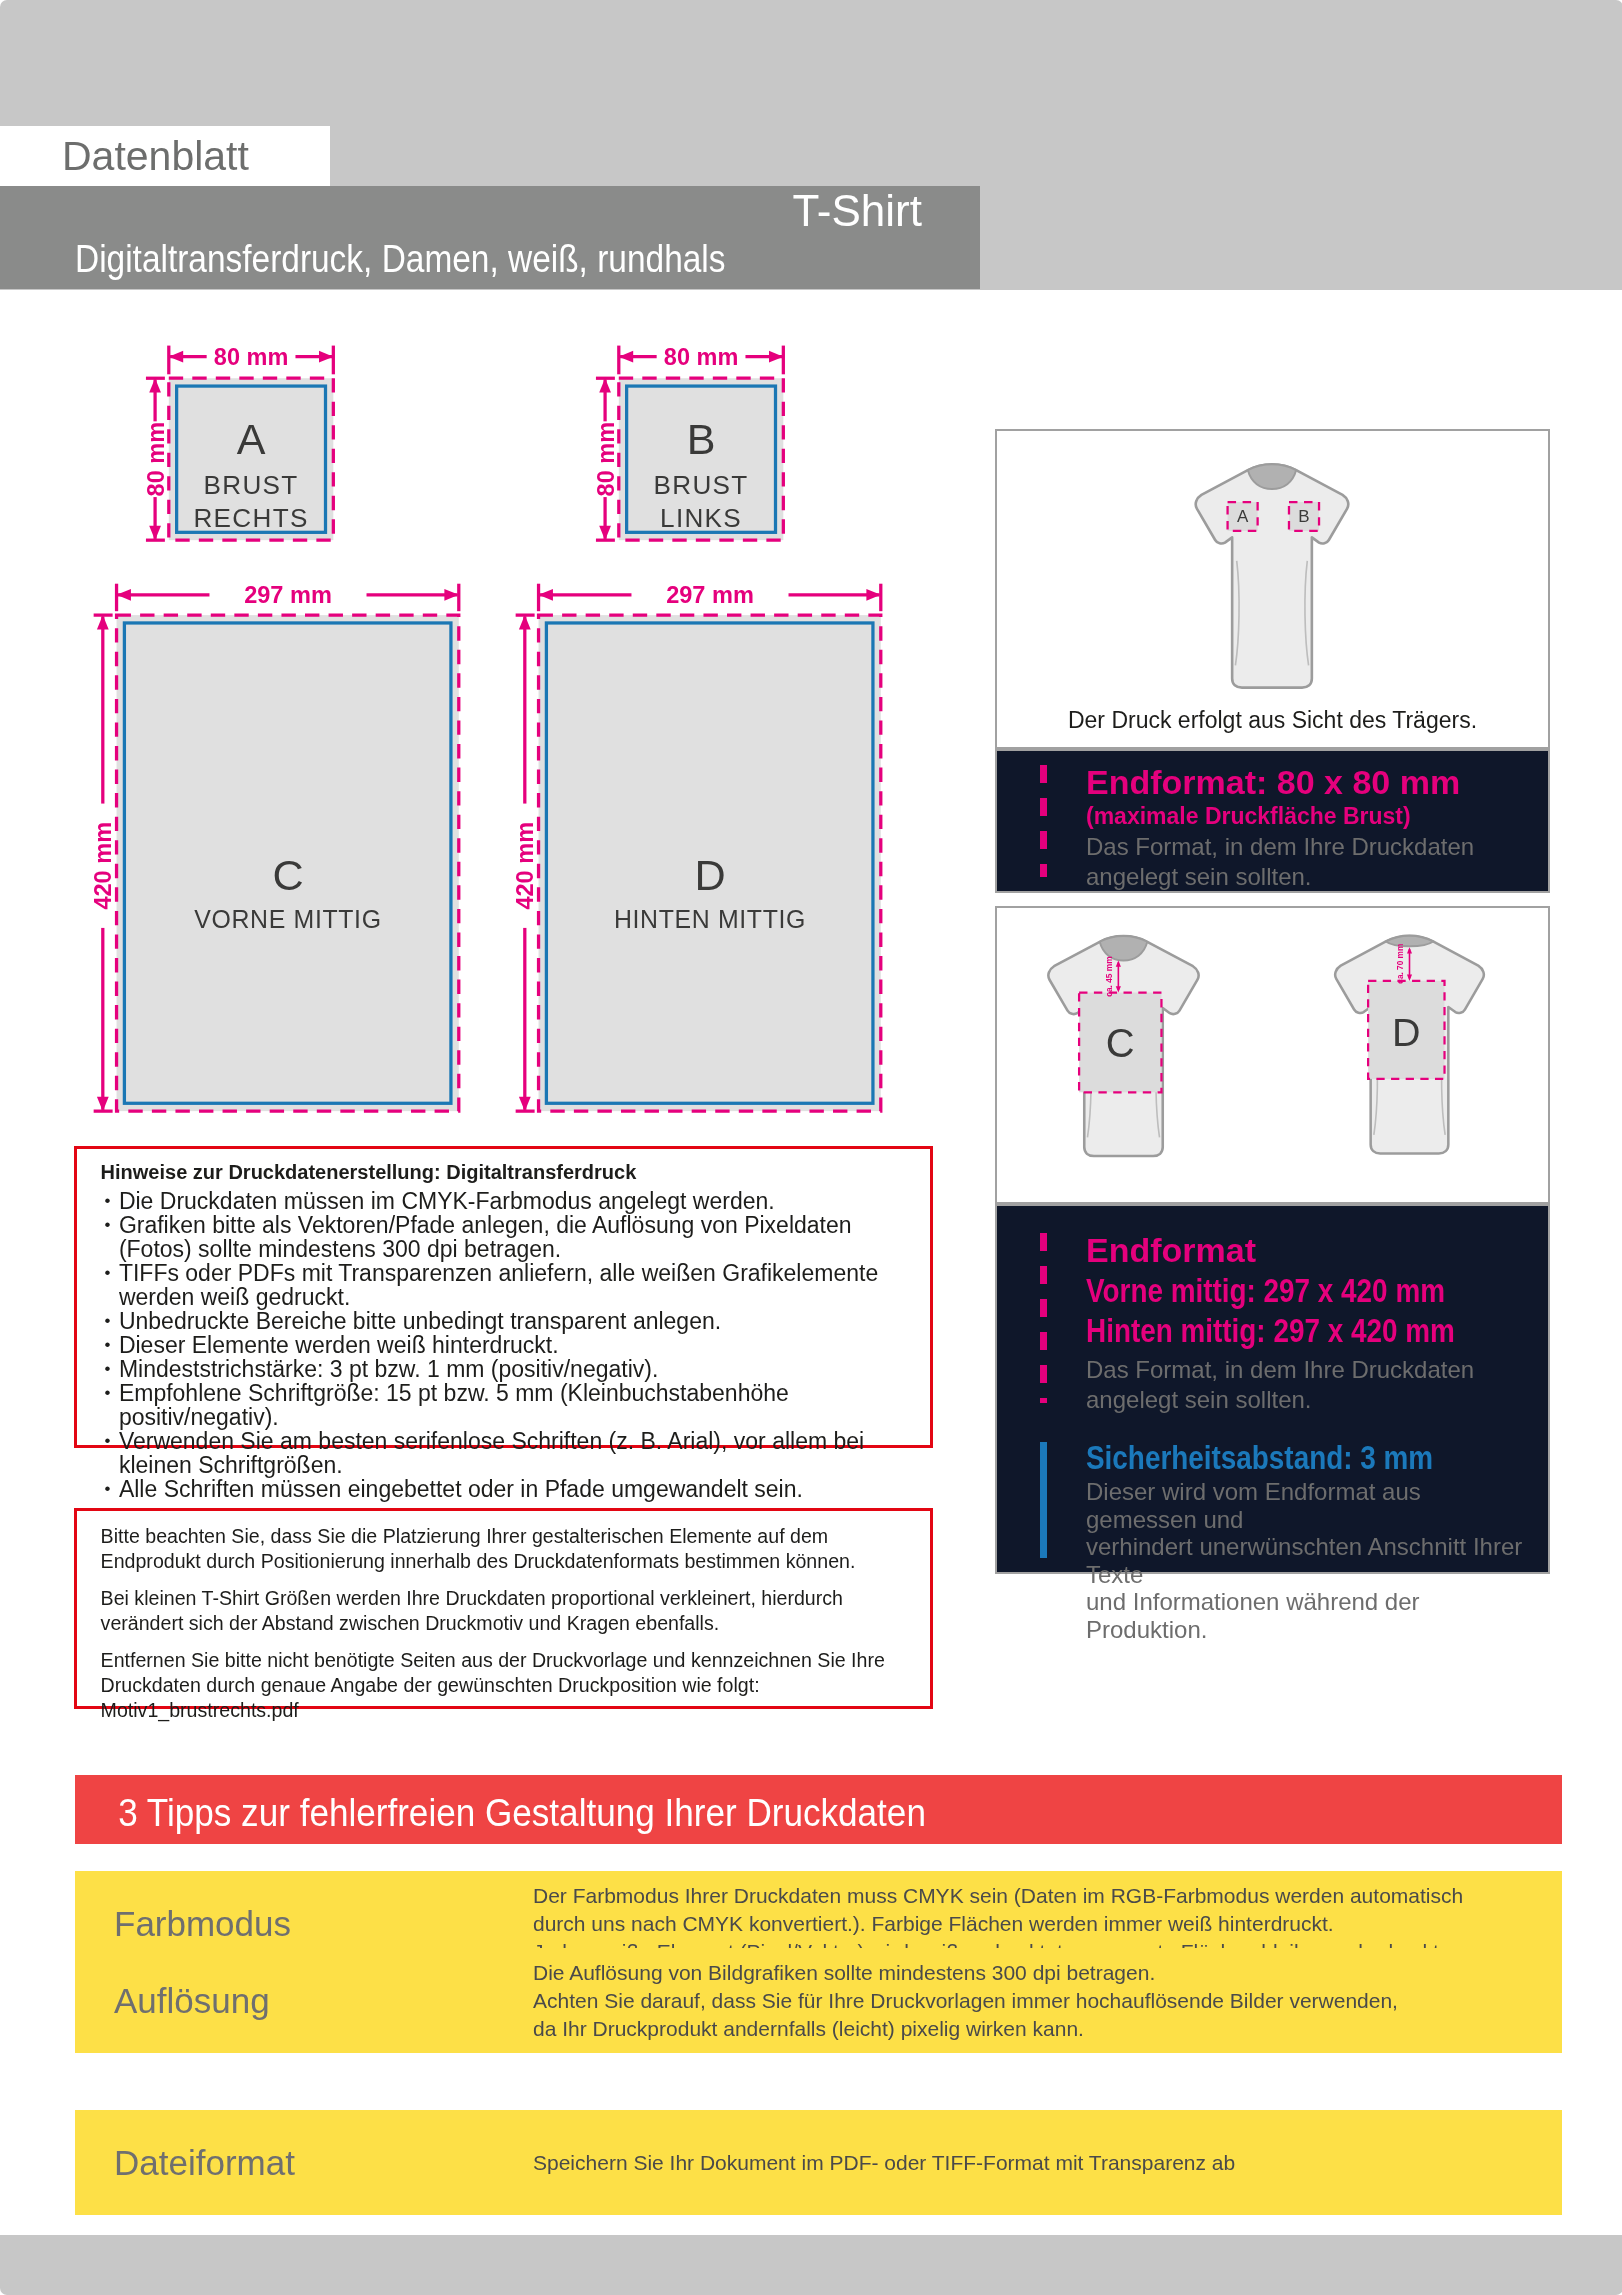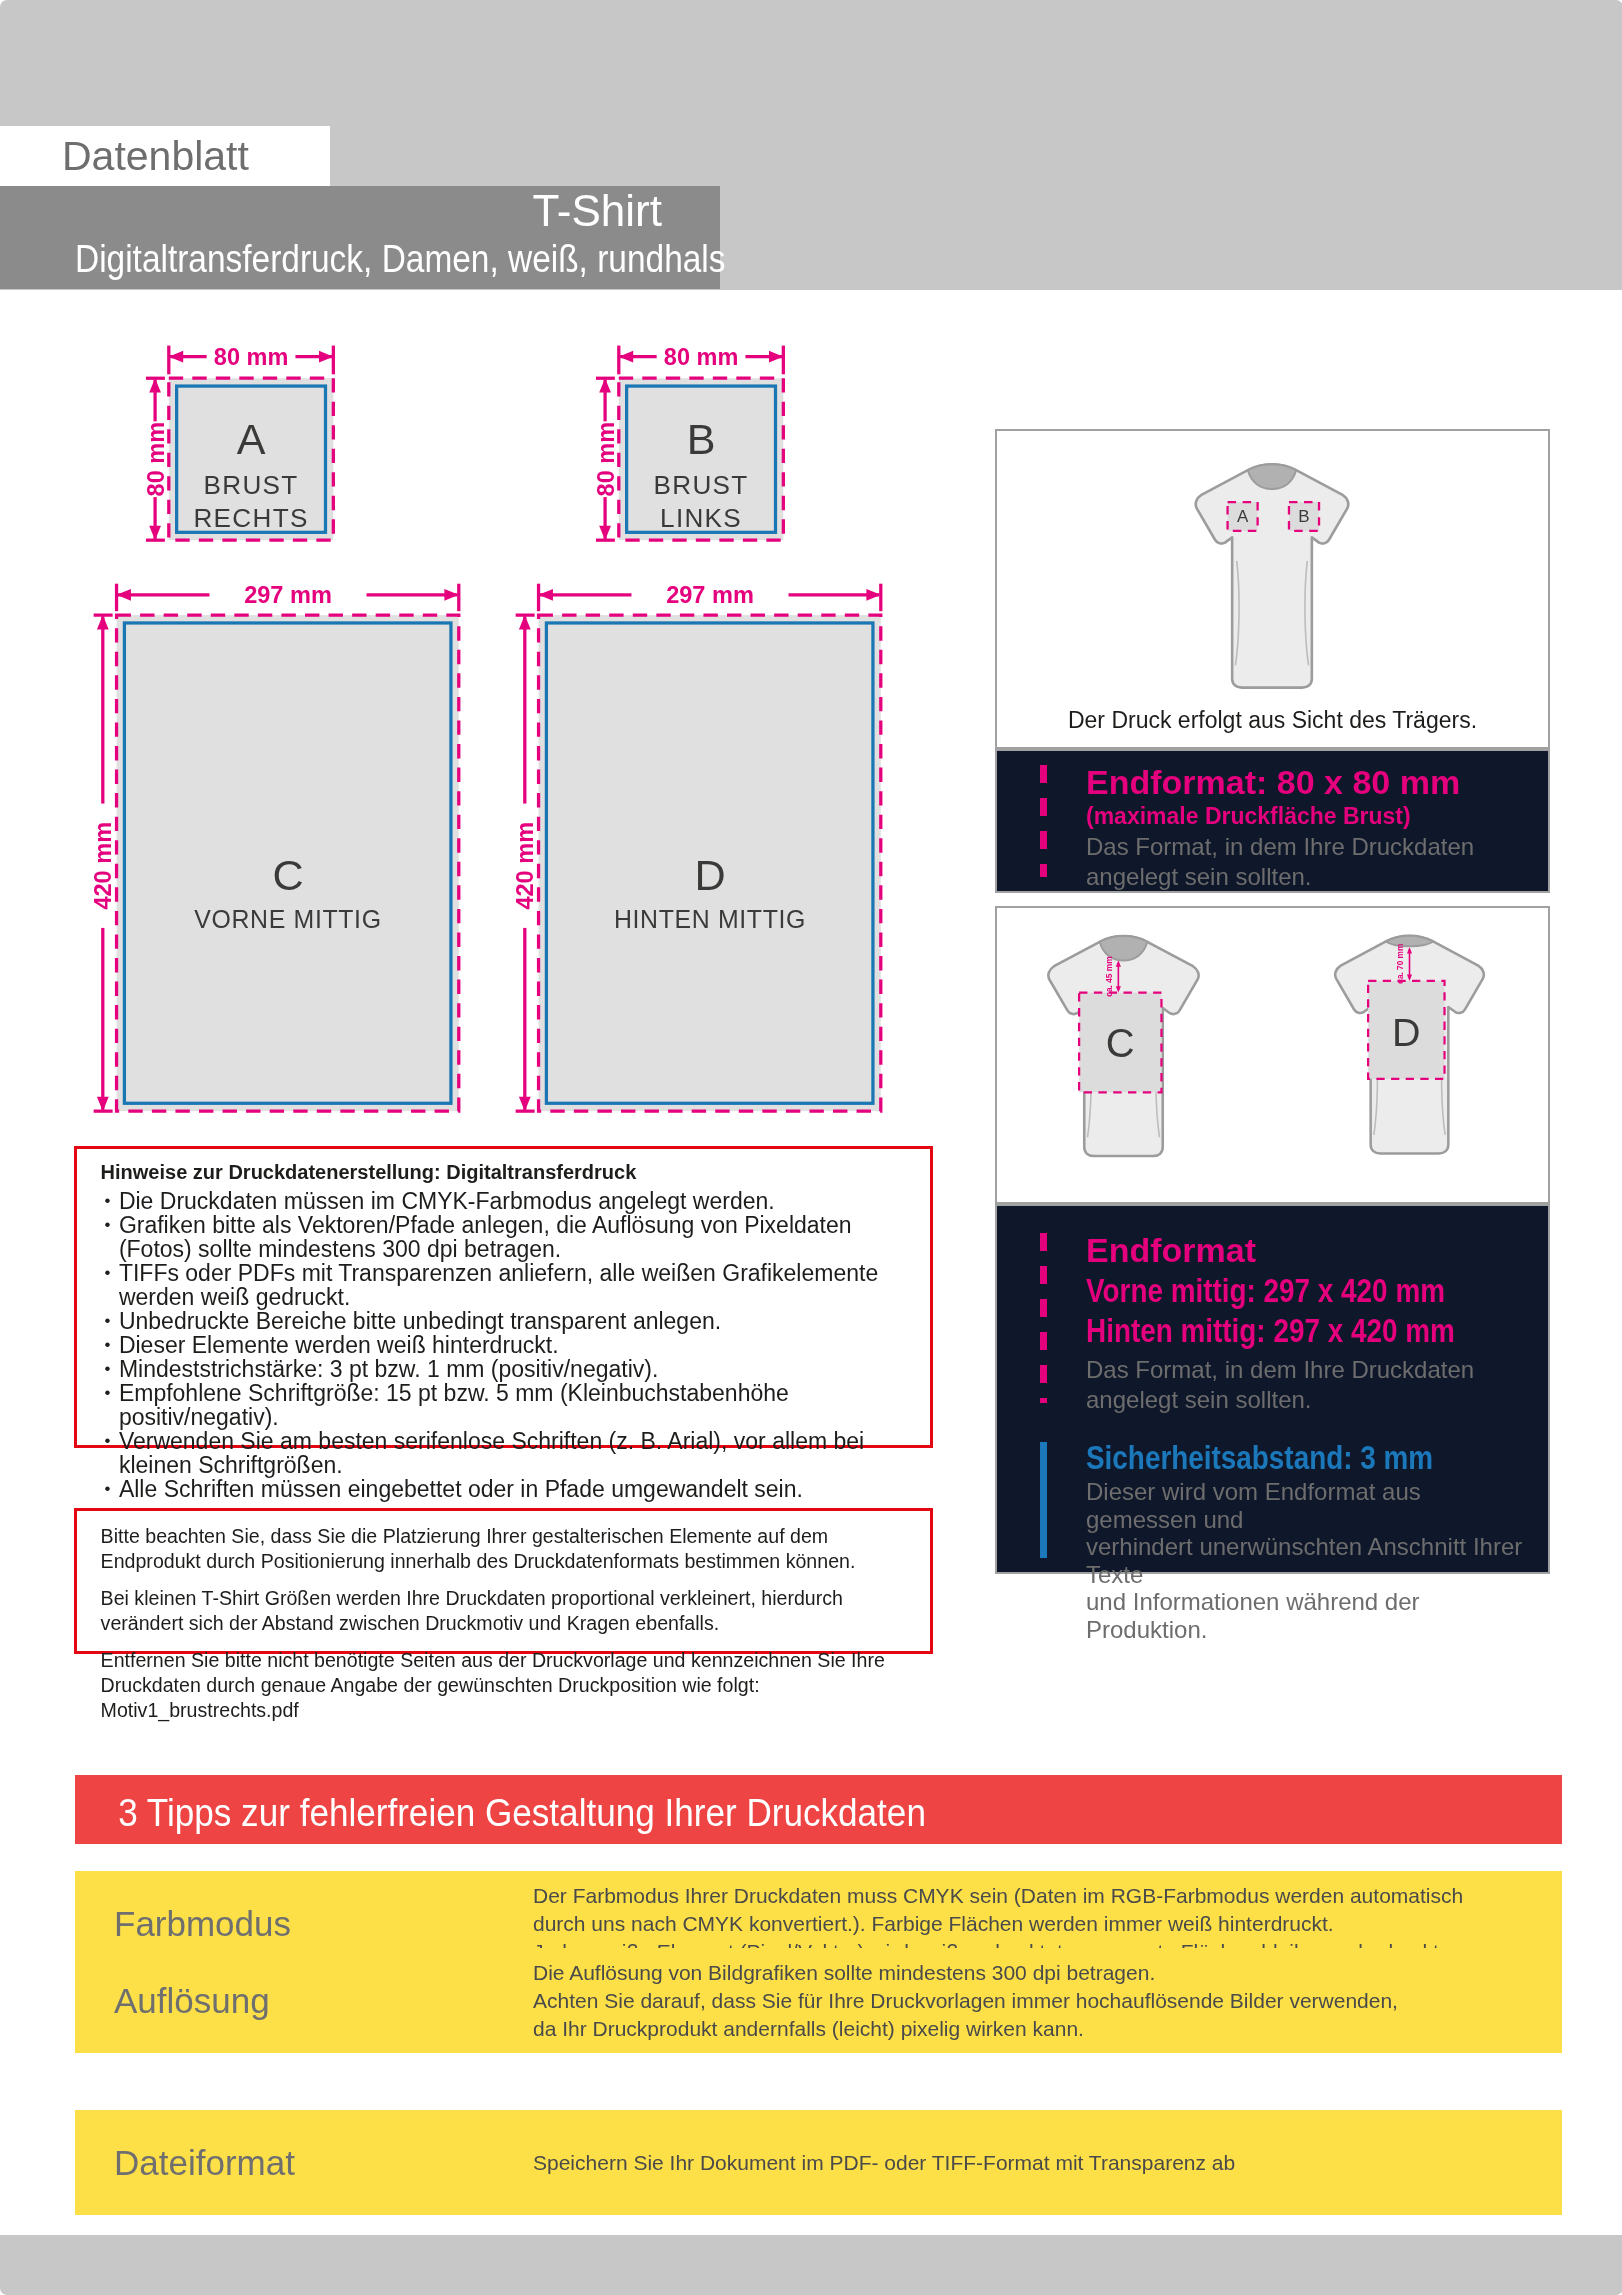--- a/index.html
+++ b/index.html
@@ -4,21 +4,21 @@
 <style>
   html,body { margin:0; padding:0; background:#ffffff; }
   .page {
     position:relative; width:1623px; height:2295px; overflow:hidden;
     background:#ffffff; font-family:"Liberation Sans", sans-serif;border-radius:7px;
   }
   
   .top-band   { position:absolute; left:0; top:0; width:1623px; height:290px; background:#c7c7c7; }
   .datenblatt { position:absolute; left:0; top:126px; width:330px; height:61px; background:#ffffff;
                 color:#6d6e6d; font-size:41px; line-height:61px; padding-left:62px; box-sizing:border-box; }
-  .title-band { position:absolute; left:0; top:186px; width:698px; height:103px; background:#8a8b8a; color:#ffffff;padding-left:22px; }
+  .title-band { position:absolute; left:0; top:186px; width:980px; height:103px; background:#8a8b8a; color:#ffffff; }
   .band-title { position:absolute; right:58px; top:1.3px; font-size:44px; line-height:47px; white-space:nowrap; }
   .band-sub   { position:absolute; left:75px; top:50px; font-size:38px; line-height:46px; white-space:nowrap;
                 transform:scaleX(.88); transform-origin:0 50%; }
 
   
   svg { position:absolute; overflow:visible; }
   svg text { font-family:"Liberation Sans", sans-serif; }
   .dim line    { stroke:#e5007d; stroke-width:5; }
   .dim polygon { fill:#e5007d; }
   .dimtxt      { fill:#e5007d; font-size:36px; font-weight:bold; text-anchor:middle; }
@@ -29,21 +29,21 @@
   .caplabel    { fill:#3a3a39; font-size:38px; text-anchor:middle; letter-spacing:1px; }
 
   
   .redbox { position:absolute; left:74px; width:859px; border:3.3px solid #e30613; background:#ffffff;
             box-sizing:border-box; color:#1d1d1b; }
   .box1 { top:1146px; height:302px; padding:11.8px 23.6px; }
   .box1 h3 { margin:0 0 5.2px 0; font-size:20px; font-weight:bold; }
   .box1 ul { margin:0; padding:0; list-style:none; }
   .box1 li { position:relative; padding-left:18.3px; font-size:23px; line-height:24px; }
   .box1 li::before { content:"\2022"; position:absolute; left:3.9px; top:0; font-size:17px; }
-  .box2 { top:1508px; height:146px; padding:13px 23.6px; }
+  .box2 { top:1508px; height:201px; padding:13px 23.6px; }
   .box2 p { margin:0 0 11.8px 0; font-size:19.6px; line-height:25px; }
 
   
   .card { position:absolute; left:995px; width:555px; box-sizing:border-box; border:2.6px solid #a1a1a1; }
   .card-white { background:#ffffff; }
   .card-gray  { background:#0f172a; }
   .c1top { top:429px;  height:320px; }
   .c1bot { top:749px; height:144px; }
   .c2top { top:906px; height:298px; }
   .c2bot { top:1204px; height:370px; }

